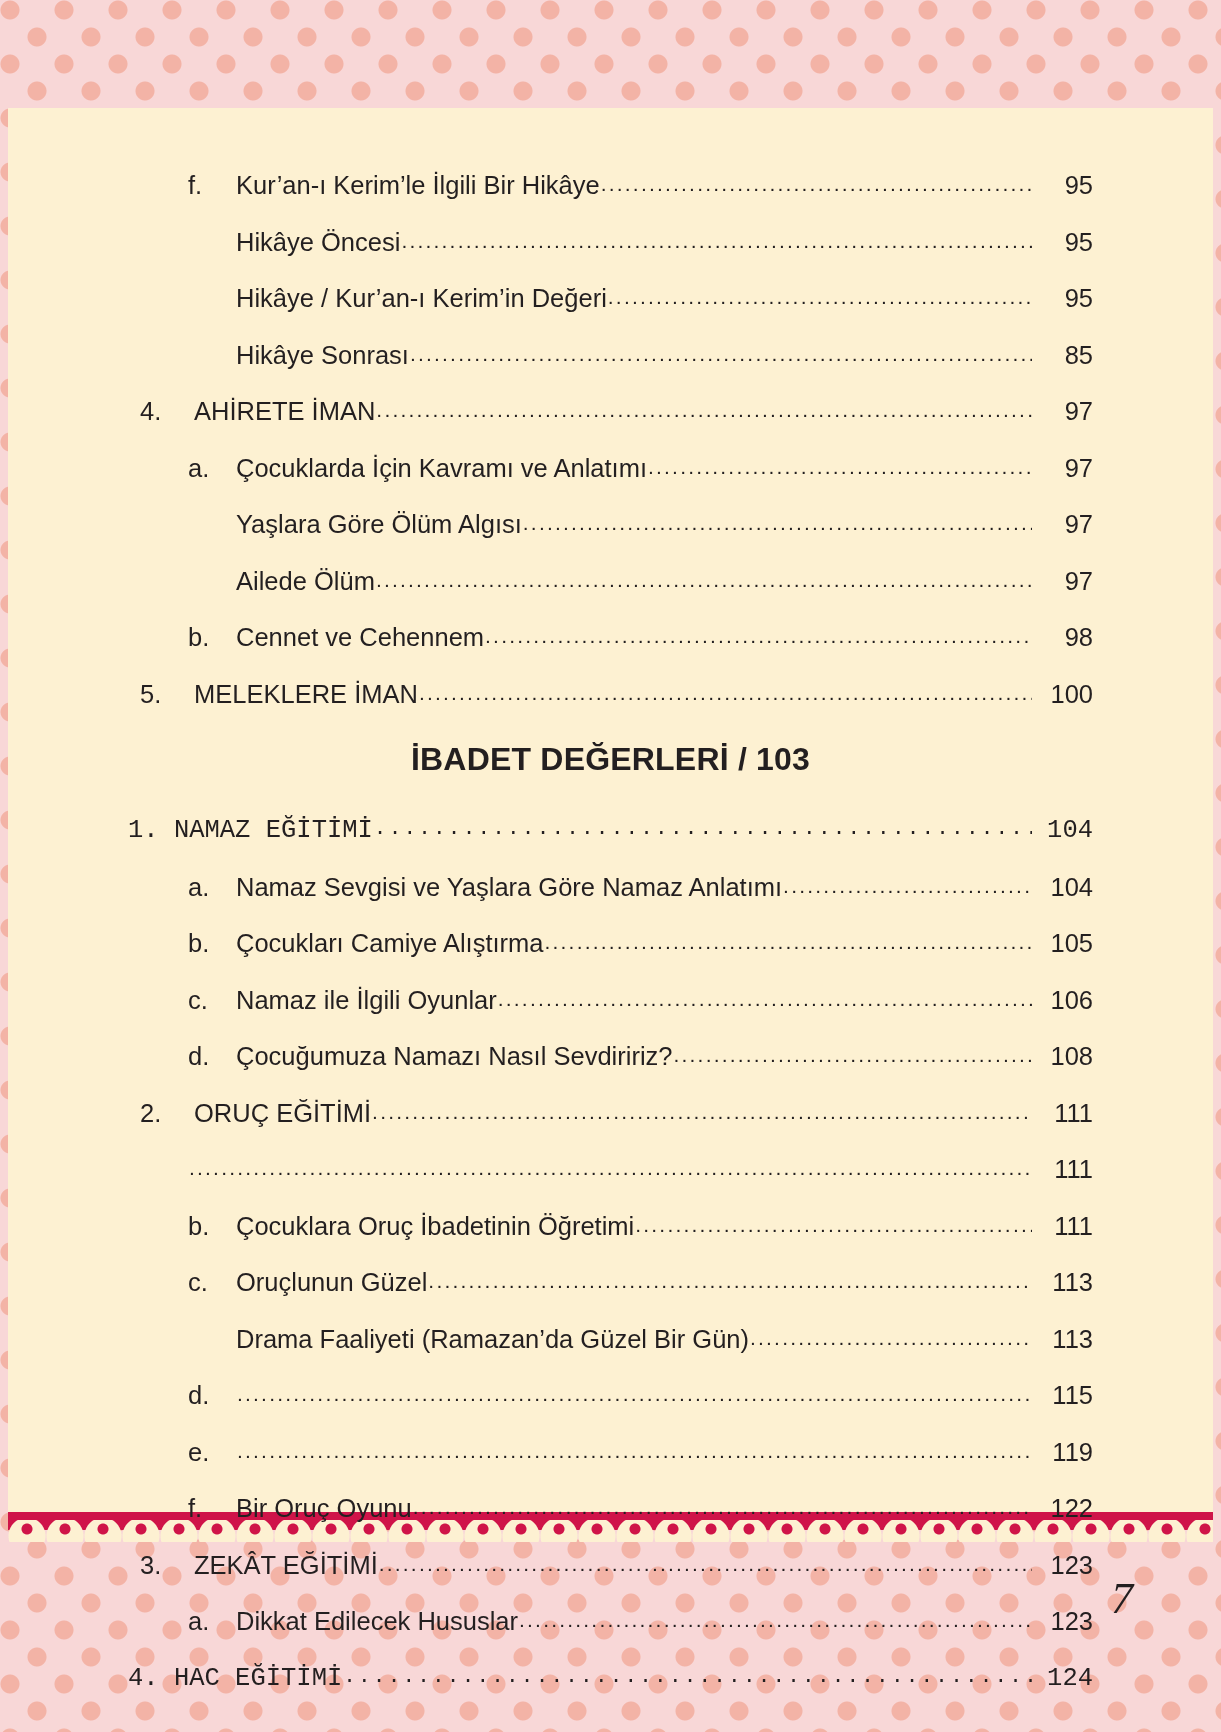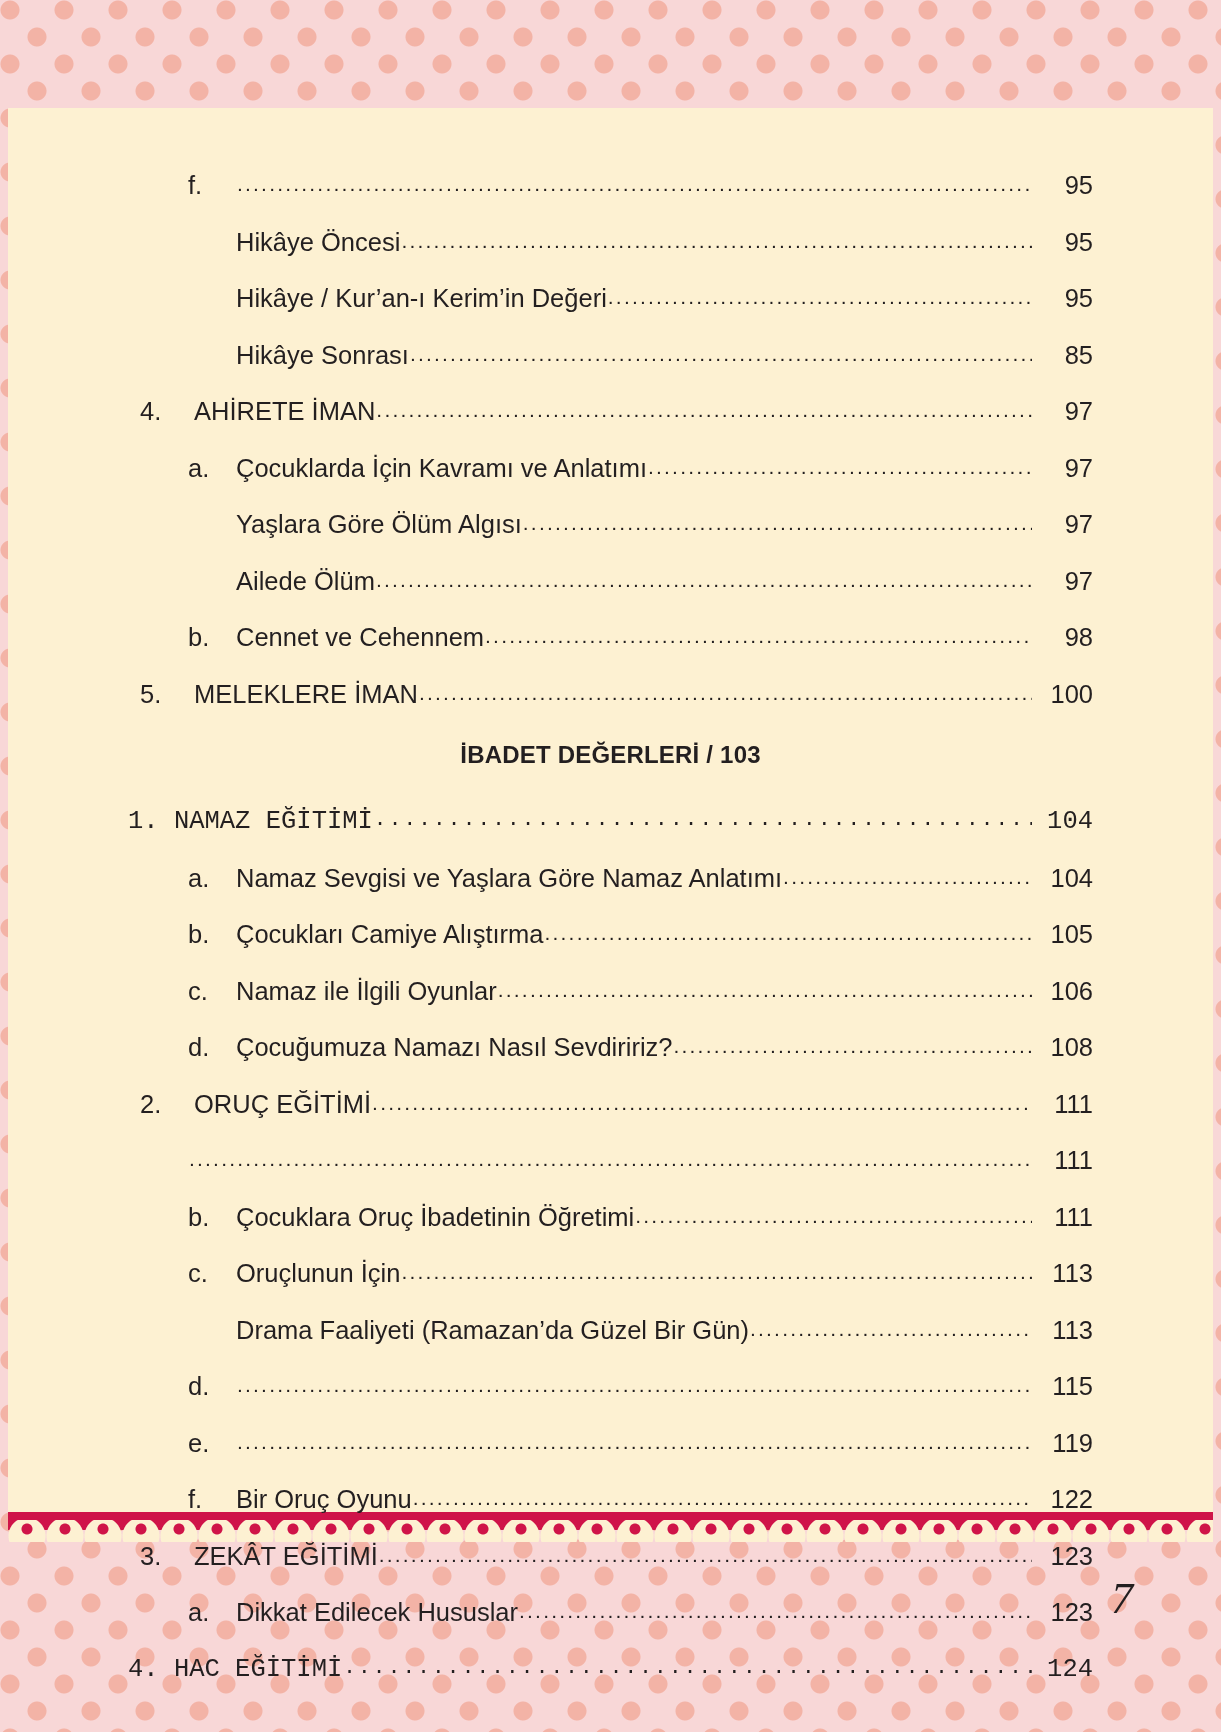--- a/index.html
+++ b/index.html
@@ -117,21 +117,21 @@
   .lvl-sub   { padding-left:108px; }
   .lvl-flat  { padding-left:0px;font-family:Liberation Mono, monospace; }
   .lvl-ltrflat{ padding-left:60px; }
 
   .gap-before{ margin-top:16px; }
 
   
   .section-head{
     text-align:center;
     font-weight:bold;
-    font-size:24px;
+    font-size:32px;
     letter-spacing:.2px;
     margin:34px 0 30px 0;
     color:#231f20;
   }
 
   
   #folio{
     position:absolute;
     right:88px;
     bottom:108px;
@@ -153,20 +153,21 @@
   <div class="band bot"></div>
   <div class="scallops bot"></div>
   <div class="scallop-dots bot"></div>
 
   <div id="sheet">
     <div id="toc">
 
       <div id="toc-list-1">
           <div class="row lvl-ltr">
             <span class="lbl">f.</span>
+            <span class="txt">Kur’an-ı Kerim’le İlgili Bir Hikâye</span>
             <span class="leader"></span>
             <span class="pg">95</span>
           </div>
           <div class="row lvl-sub">
             <span class="txt">Hikâye Öncesi</span>
             <span class="leader"></span>
             <span class="pg">95</span>
           </div>
           <div class="row lvl-sub">
             <span class="txt">Hikâye / Kur’an-ı Kerim’in Değeri</span>
@@ -257,21 +258,21 @@
             <span class="pg">111</span>
           </div>
           <div class="row lvl-ltr">
             <span class="lbl">b.</span>
             <span class="txt">Çocuklara Oruç İbadetinin Öğretimi</span>
             <span class="leader"></span>
             <span class="pg">111</span>
           </div>
           <div class="row lvl-ltr">
             <span class="lbl">c.</span>
-            <span class="txt">Oruçlunun İçin</span>
+            <span class="txt">Oruçlunun Güzel</span>
             <span class="leader"></span>
             <span class="pg">113</span>
           </div>
           <div class="row lvl-sub">
             <span class="txt">Drama Faaliyeti (Ramazan’da Güzel Bir Gün)</span>
             <span class="leader"></span>
             <span class="pg">113</span>
           </div>
           <div class="row lvl-ltr">
             <span class="lbl">d.</span>

